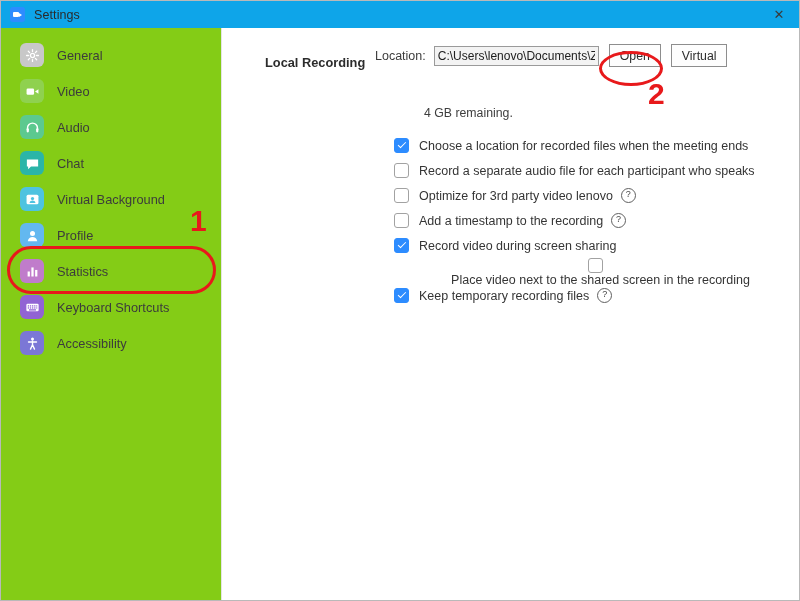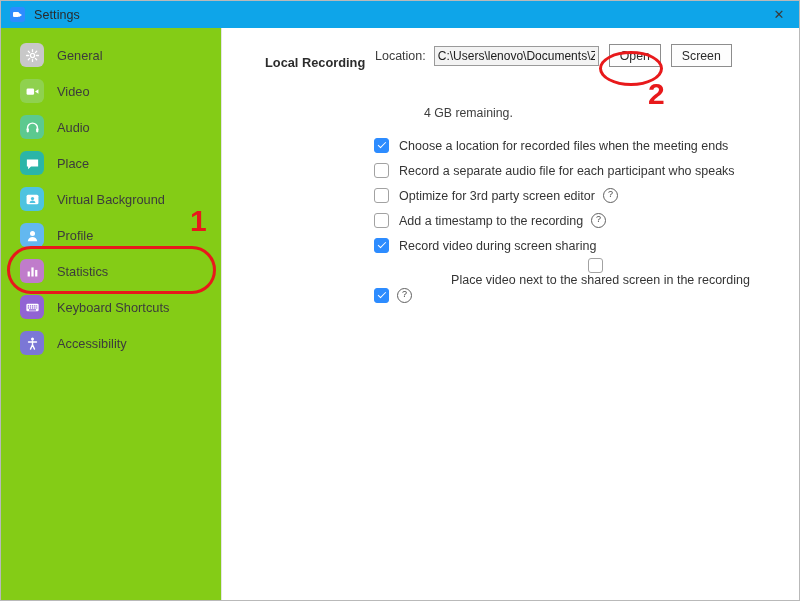--- a/index.html
+++ b/index.html
@@ -197,20 +197,21 @@
   .check-list {
     position: absolute;
     left: 152px; top: 105px;
     width: 420px;
   }
   .check-row {
     display: flex;
     align-items: center;
     height: 25px;
     margin-bottom: 0px;
+    margin-left: 20px;
   }
   .check-row.indent { margin-left: 23px; flex-direction: column; }
   .cb {
     width: 15px; height: 15px;
     box-sizing: border-box;
     border: 1.4px solid #a2a2a2;
     border-radius: 3px;
     background: #ffffff;
     flex: 0 0 auto;
     position: relative;
@@ -323,21 +324,21 @@
             </svg>
           </span>
           <span class="nav-label">Audio</span>
         </div>
         <div class="nav-item">
           <span class="nav-icon" style="background: rgb(43, 181, 168);">
             <svg width="15" height="15" viewBox="0 0 24 24" fill="none">
               <path d="M3 5.6h18v11.2H9.6L5 21v-4.2H3V5.6z" fill="#fff"></path>
             </svg>
           </span>
-          <span class="nav-label">Place</span>
+          <span class="nav-label">Chat</span>
         </div>
         <div class="nav-item">
           <span class="nav-icon" style="background: rgb(78, 195, 224);">
             <svg width="15" height="15" viewBox="0 0 24 24" fill="none">
               <rect x="2.5" y="4.5" width="19" height="15" rx="2.4" fill="#fff"></rect>
               <circle cx="12" cy="10.4" r="2.6" fill="#4ec3e0"></circle>
               <path d="M7.2 17.4c.7-2.6 2.6-3.8 4.8-3.8s4.1 1.2 4.8 3.8H7.2z" fill="#4ec3e0"></path>
             </svg>
           </span>
           <span class="nav-label">Virtual Background</span>
@@ -395,54 +396,55 @@
   </div>
 
   <div class="content">
 
     <div class="section-title">Local Recording</div>
 
     <div class="loc-row">
       <span class="loc-label">Location:</span>
       <input class="loc-input" type="text" readonly="" value="C:\Users\lenovo\Documents\Zoc" style="">
       <button class="btn">Open</button>
-      <button class="btn">Screen</button>
+      <button class="btn">Virtual</button>
     </div>
 
     <div class="gb-remaining">4 GB remaining.</div>
 
     <div class="check-list" id="check-list">
         <div class="check-row">
           <span class="cb checked"></span>
           <span class="check-label">Choose a location for recorded files when the meeting ends</span>
         </div>
         <div class="check-row">
           <span class="cb"></span>
           <span class="check-label">Record a separate audio file for each participant who speaks</span>
         </div>
         <div class="check-row">
           <span class="cb"></span>
-          <span class="check-label">Optimize for 3rd party screen editor</span>
+          <span class="check-label">Optimize for 3rd party video lenovo</span>
           <span class="help-icon">?</span>
         </div>
         <div class="check-row">
           <span class="cb"></span>
           <span class="check-label">Add a timestamp to the recording</span>
           <span class="help-icon">?</span>
         </div>
         <div class="check-row">
           <span class="cb checked"></span>
           <span class="check-label">Record video during screen sharing</span>
         </div>
         <div class="check-row indent">
           <span class="cb"></span>
           <span class="check-label">Place video next to the shared screen in the recording</span>
         </div>
         <div class="check-row">
           <span class="cb checked"></span>
+          <span class="check-label">Keep temporary recording files</span>
           <span class="help-icon">?</span>
         </div>
       </div>
 
   </div>
 
   <div class="anno-ellipse" id="anno-ellipse-recording"></div>
   <div class="anno-num" id="anno-num-1">1</div>
   <div class="anno-ellipse" id="anno-ellipse-open"></div>
   <div class="anno-num" id="anno-num-2">2</div>

